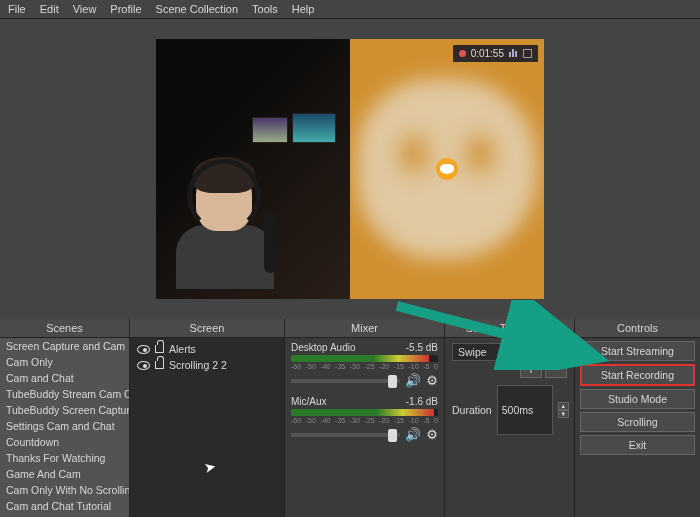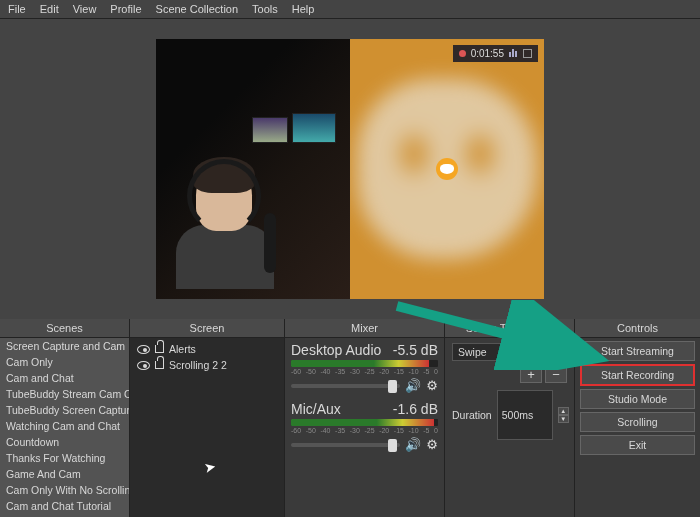--- a/index.html
+++ b/index.html
@@ -45,32 +45,32 @@
 .source-item { display: flex; align-items: center; gap: 5px; padding: 2px 7px; font-size: 10.5px; white-space: nowrap; }
 .eye-icon { width: 13px; height: 9px; border: 1.5px solid #d8d8d8; border-radius: 65%; position: relative; }
 .eye-icon::after { content: ''; position: absolute; width: 4px; height: 4px; background: #d8d8d8; border-radius: 50%; top: 2.5px; left: 4.5px; }
 .lock-icon { width: 9px; height: 8px; border: 1.5px solid #d8d8d8; border-top: none; position: relative; }
 .lock-icon::before { content: ''; position: absolute; width: 5px; height: 4px; border: 1.5px solid #d8d8d8; border-bottom: none; border-radius: 3px 3px 0 0; top: -5px; left: 1px; }
 .cursor { position: absolute; bottom: 44px; left: 74px; color: #fff; font-size: 14px; transform: rotate(-12deg); }
 
 .mixer-panel { width: 160px; }
 .mixer-body { background: #3a3a3a; flex: 1; padding: 4px 6px; }
 .mixer-channel { margin-bottom: 8px; }
-.mixer-label { display: flex; justify-content: space-between; font-size: 14px; margin-bottom: 2px; }
+.mixer-label { display: flex; justify-content: space-between; font-size: 10px; margin-bottom: 2px; }
 .meter { height: 7px; background: #222; position: relative; border-radius: 1px; overflow: hidden; }
 .meter-fill { height: 100%; background: linear-gradient(to right, #2a7a2a 0%, #2a7a2a 60%, #cccc33 78%, #cc3333 100%); }
 .meter-ticks { display: flex; justify-content: space-between; font-size: 7px; color: #888; margin-top: 1px; }
 .mixer-row { display: flex; align-items: center; gap: 5px; margin-top: 3px; }
 .slider { flex: 1; height: 4px; background: #555; border-radius: 2px; position: relative; }
 .slider-thumb { position: absolute; width: 9px; height: 13px; background: #ddd; border-radius: 2px; top: -4px; right: 3px; }
 .vol-icon, .gear-icon { color: #ddd; font-size: 13px; }
 
 .transitions-panel { width: 130px; }
 .trans-body { padding: 5px 7px; background: #3a3a3a; flex: 1; }
-.trans-select { width: 100%; background: #2a2a2a; border: 1px solid #555; color: #d8d8d8; padding: 2px 5px; font-size: 10.5px; margin-bottom: 5px; }
+.trans-select { width: 100%; background: #2a2a2a; border: 1px solid #555; color: #d8d8d8; padding: 2px 5px; font-size: 10.5px; }
 .trans-btns { display: flex; justify-content: flex-end; gap: 3px; margin-bottom: 7px; }
 .trans-btns button { width: 22px; height: 17px; background: #4a4a4a; border: 1px solid #666; color: #d8d8d8; font-size: 13px; line-height: 11px; }
 .trans-duration { display: flex; align-items: center; gap: 5px; font-size: 10.5px; }
 .trans-duration input { width: 56px; background: #2a2a2a; border: 1px solid #555; color: #d8d8d8; padding: 18px 4px; font-size: 10.5px; }
 .spinner { display: flex; flex-direction: column; }
 .spinner span { width: 11px; height: 8px; background: #4a4a4a; border: 1px solid #666; font-size: 6px; text-align: center; line-height: 6px; }
 
 .controls-panel { width: 125px; border-right: none; }
 .ctrl-body { background: #3a3a3a; flex: 1; padding: 3px 5px; }
 .ctrl-btn { display: block; width: 100%; background: #4a4a4a; border: 1px solid #666; color: #d8d8d8; padding: 3px 0; font-size: 10.5px; margin-bottom: 3px; cursor: default; text-align: center; }
@@ -131,21 +131,21 @@
 <div class="panels">
 
   <div class="panel scenes-panel">
     <div class="panel-header">Scenes</div>
     <div class="scenes-list">
       <div>Screen Capture and Cam</div>
       <div>Cam Only</div>
       <div>Cam and Chat</div>
       <div>TubeBuddy Stream Cam Only</div>
       <div>TubeBuddy Screen Capture and</div>
-      <div>Watching Cam and Chat</div>
+      <div>Settings Cam and Chat</div>
       <div>Countdown</div>
       <div>Thanks For Watching</div>
       <div>Game And Cam</div>
       <div>Cam Only With No Scrolling</div>
       <div>Cam and Chat Tutorial</div>
       <div>Slideshow</div>
 
     </div>
   </div>
 

